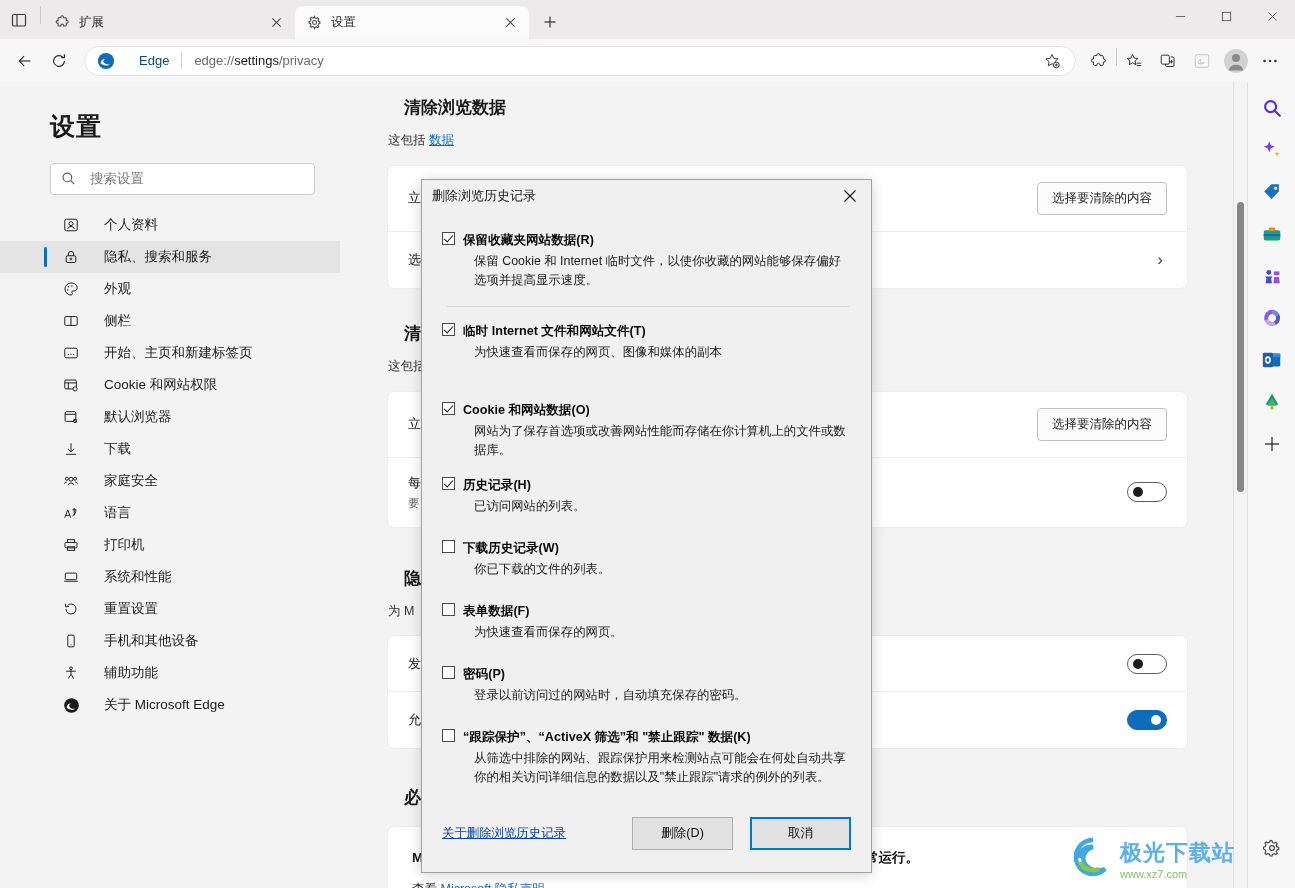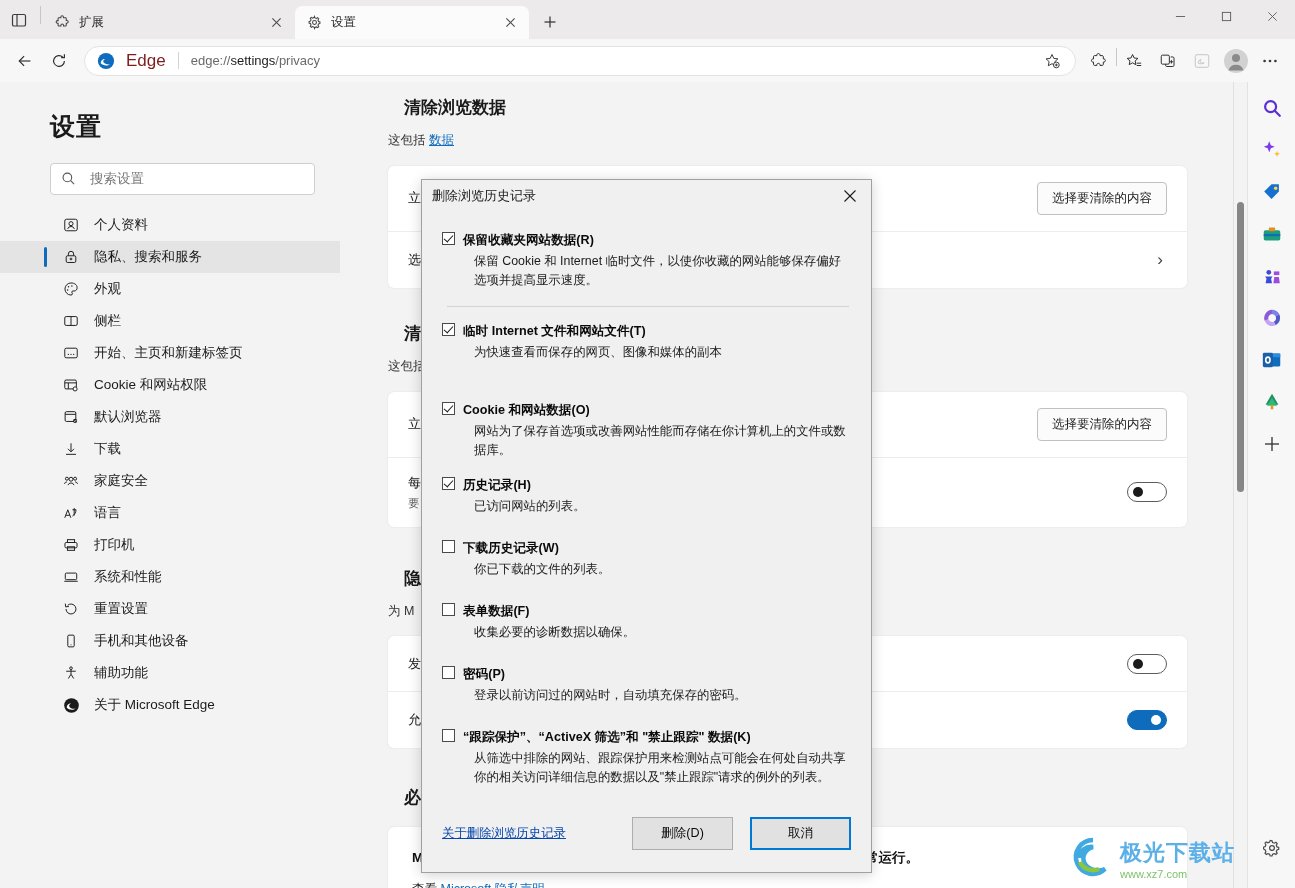--- a/index.html
+++ b/index.html
@@ -48,21 +48,21 @@
     background: #f7f7f7; display: flex; align-items: center; padding: 0 8px;
   }
   .tb-btn { width: 34px; height: 34px; display: flex; align-items: center; justify-content: center;
             border-radius: 5px; color: #2f2f2f; flex: 0 0 auto; }
   #omnibox {
     flex: 1; height: 30px; background: #ffffff; border-radius: 16px;
     display: flex; align-items: center; padding: 0 6px 0 12px; margin: 0 6px 0 8px;
     border: 1px solid #e3e3e3; position: relative;
   }
   .edge-logo { width: 18px; height: 18px; flex: 0 0 18px; }
-  #edge-label { font-size: 17px; color: #7f1d1d; margin-left: 11px; }
+  #edge-label { font-size: 13px; color: #0c4a6e; margin-left: 24px; }
   .omni-div { width: 1px; height: 17px; background: #d2d2d2; margin: 0 12px; }
   #url { font-size: 13px; color: #6a6a6a; white-space: nowrap; }
   #url b { color: #1b1b1b; font-weight: 400; }
   #omni-right { margin-left: auto; display: flex; align-items: center; }
   .tb-right { display: flex; align-items: center; }
 
   
   #page {
     position: absolute; left: 0; top: 82px; width: 1247px; height: 806px;
     background: #f3f3f3; overflow: hidden;
@@ -73,21 +73,21 @@
   #settings-title { font-size: 25px; font-weight: bold; color: #1a1a1a; margin: 28px 0 0 50px; letter-spacing: 1px; }
   #search-box {
     margin: 20px 0 0 50px; width: 265px; height: 32px; background: #fff;
     border: 1px solid #cfcfcf; border-radius: 4px; display: flex; align-items: center; padding: 0 10px;
   }
   #search-box .si { width: 16px; height: 16px; color: #555; flex: 0 0 16px; }
   #search-input-text { font-size: 13.5px; color: #767676; margin-left: 13px; text-align: right; }
   #nav-list { margin-top: 14px; }
   .nav-item {
     position: relative; height: 32px; display: flex; align-items: center;
-    padding-left: 62px; gap: 14px; color: #1b1b1b; font-size: 13.5px;
+    padding-left: 62px; gap: 24px; color: #1b1b1b; font-size: 13.5px;
   }
   .nav-item.active { background: #e4e4e4; }
   .nav-item.active::before {
     content: ""; position: absolute; left: 44px; top: 6px; width: 3px; height: 20px;
     background: #0f6cbd; border-radius: 2px;
   }
   .nav-ico { width: 18px; height: 18px; flex: 0 0 18px; display: flex; align-items: center; justify-content: center; color: #1f1f1f; }
   .nav-lbl { white-space: nowrap; }
 
   
@@ -653,21 +653,21 @@
           <span class="cb-texts">
             <span class="cb-label">下载历史记录(W)</span>
             <div class="cb-desc">你已下载的文件的列表。</div>
           </span>
         </div>
 
         <div class="cbrow" style="margin-top:22px">
           <span class="cbx"></span>
           <span class="cb-texts">
             <span class="cb-label">表单数据(F)</span>
-            <div class="cb-desc">收集必要的诊断数据以确保。</div>
+            <div class="cb-desc">为快速查看而保存的网页。</div>
           </span>
         </div>
 
         <div class="cbrow" style="margin-top:22px">
           <span class="cbx"></span>
           <span class="cb-texts">
             <span class="cb-label">密码(P)</span>
             <div class="cb-desc">登录以前访问过的网站时，自动填充保存的密码。</div>
           </span>
         </div>

